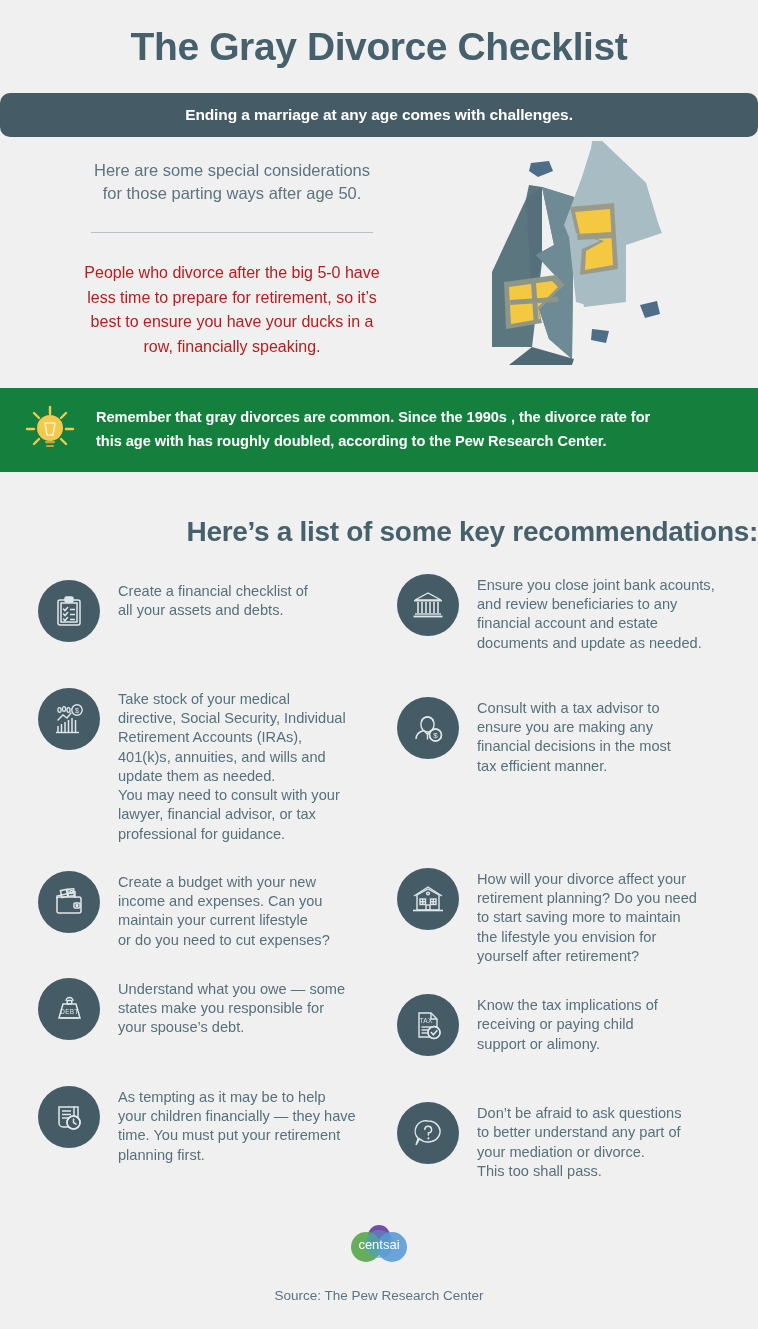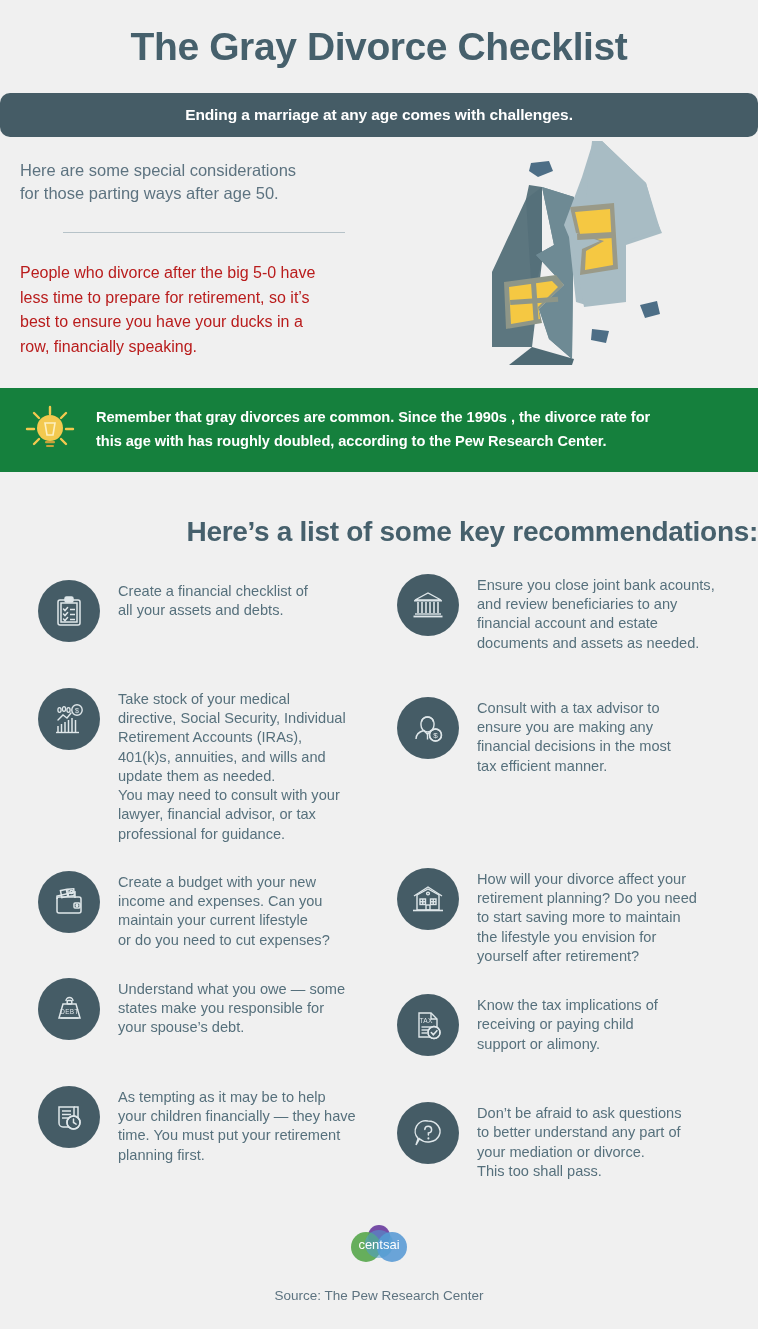--- a/index.html
+++ b/index.html
@@ -32,21 +32,22 @@
   .subbar-text{
     color:#ffffff;font-size:15.5px;font-weight:bold;letter-spacing:-0.1px;
   }
 
   
   .intro{
     position:relative;
     height:247px;
   }
   .intro-left{
-    position:absolute;left:20px;top:22px;width:368px;
+    position:absolute;left:48px;top:22px;width:368px;
+    text-align:center;
   }
   .intro-lead{
     font-size:16.5px;line-height:1.42;color:#5d7380;
   }
   .divider{
     width:282px;height:1px;background:#b6c2c8;margin:26px auto 0 auto;
   }
   .intro-body{
     margin-top:28px;font-size:16px;line-height:1.55;color:#b91c1c;
   }
@@ -329,21 +330,21 @@
               <line x1="27" y1="14" x2="27" y2="25"></line>
             </g>
             <line x1="4" y1="26" x2="30" y2="26"></line>
             <line x1="2.5" y1="28.5" x2="31.5" y2="28.5" stroke-width="1.8"></line>
           </svg>
         </div>
         <div class="item-text">
           <div>Ensure you close joint bank acounts,</div>
           <div>and review beneficiaries to any</div>
           <div>financial account and estate</div>
-          <div>documents and assets as needed.</div>
+          <div>documents and update as needed.</div>
         </div>
       </div>
 
       <div class="item" style="margin-top:42px">
         <div class="icon-wrap">
           <svg width="34" height="34" viewBox="0 0 34 34" fill="none" stroke="#dfe7ea" stroke-width="1.4">
             <path d="M10 12 a6.5 6 0 0 1 13 0 v2 a6.5 7 0 0 1 -13 0 z"></path>
             <path d="M10.5 11 c1-4 4-5 6-5 c2 0 5 1 6 5"></path>
             <path d="M5 28 c0-5 4-7.5 8-8.5 l3.5 4 l3.5-4 c1.6 .4 3.2 1 4.5 2"></path>
             <path d="M16.5 23.5 v5"></path>

